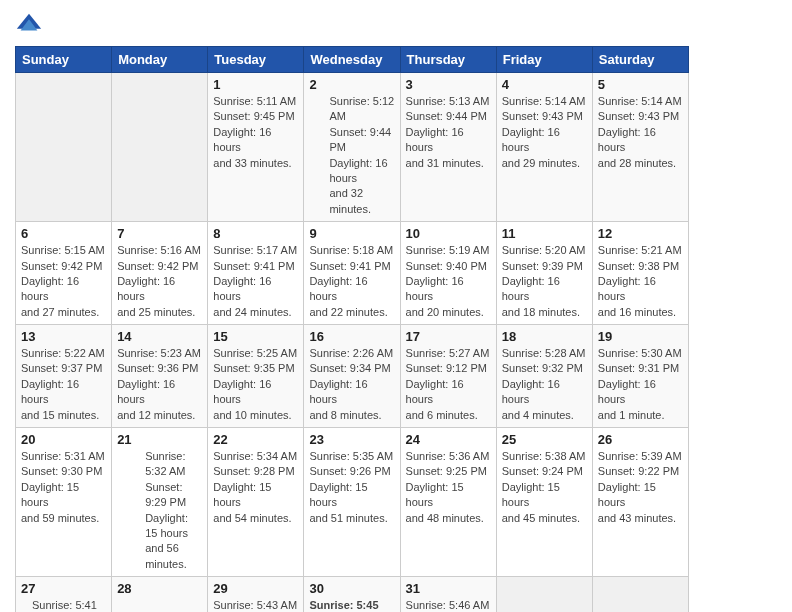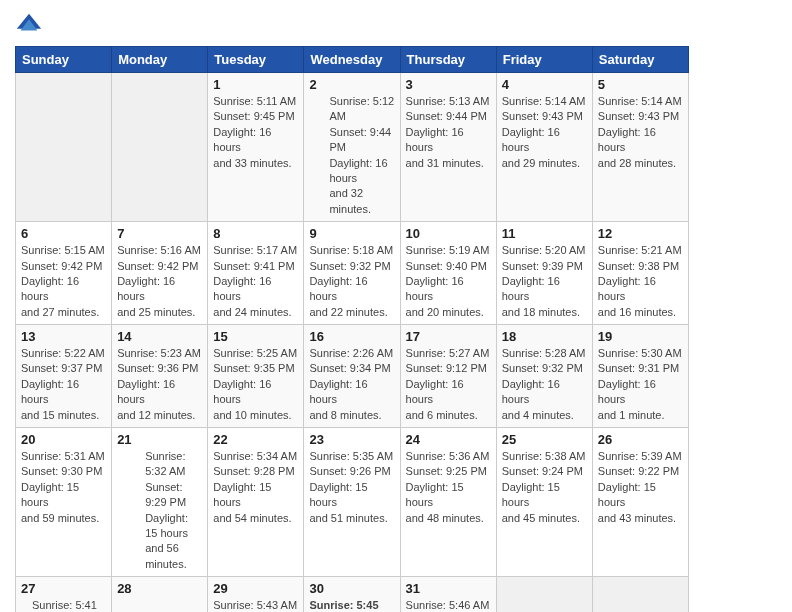--- a/index.html
+++ b/index.html
@@ -191,21 +191,21 @@
           <td>
             <span class="day-num">8</span>
             <div class="day-info" style="white-space: pre-line;">Sunrise: 5:17 AM
 Sunset: 9:41 PM
 Daylight: 16 hours
 and 24 minutes.</div>
           </td>
           <td>
             <span class="day-num">9</span>
             <div class="day-info" style="white-space: pre-line;">Sunrise: 5:18 AM
-Sunset: 9:32 PM
+Sunset: 9:41 PM
 Daylight: 16 hours
 and 22 minutes.</div>
           </td>
           <td>
             <span class="day-num">10</span>
             <div class="day-info" style="white-space: pre-line;">Sunrise: 5:19 AM
 Sunset: 9:40 PM
 Daylight: 16 hours
 and 20 minutes.</div>
           </td>

